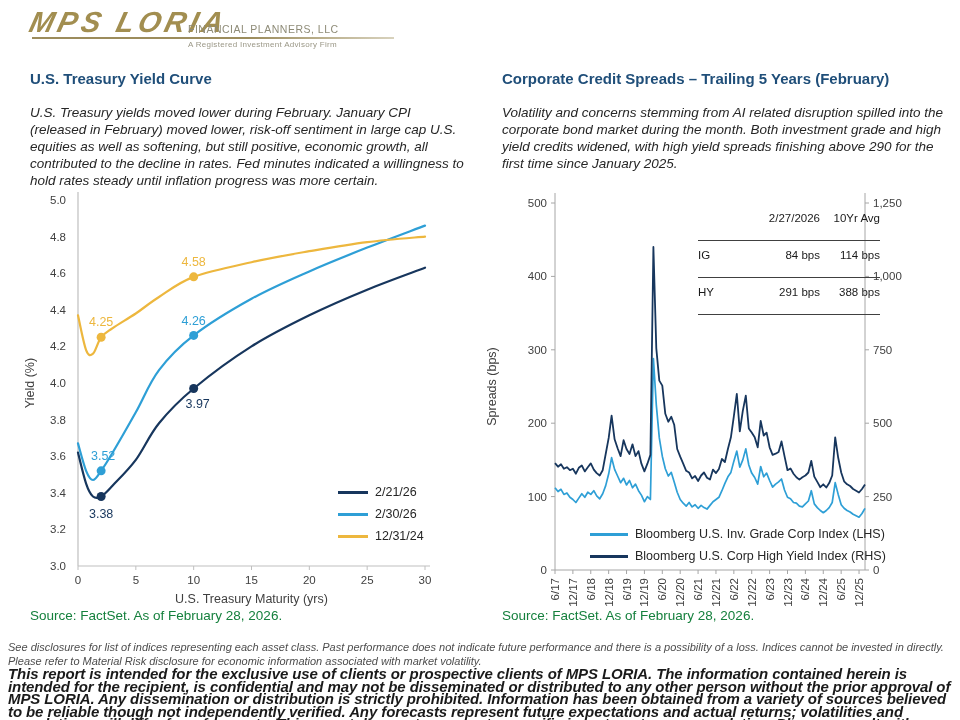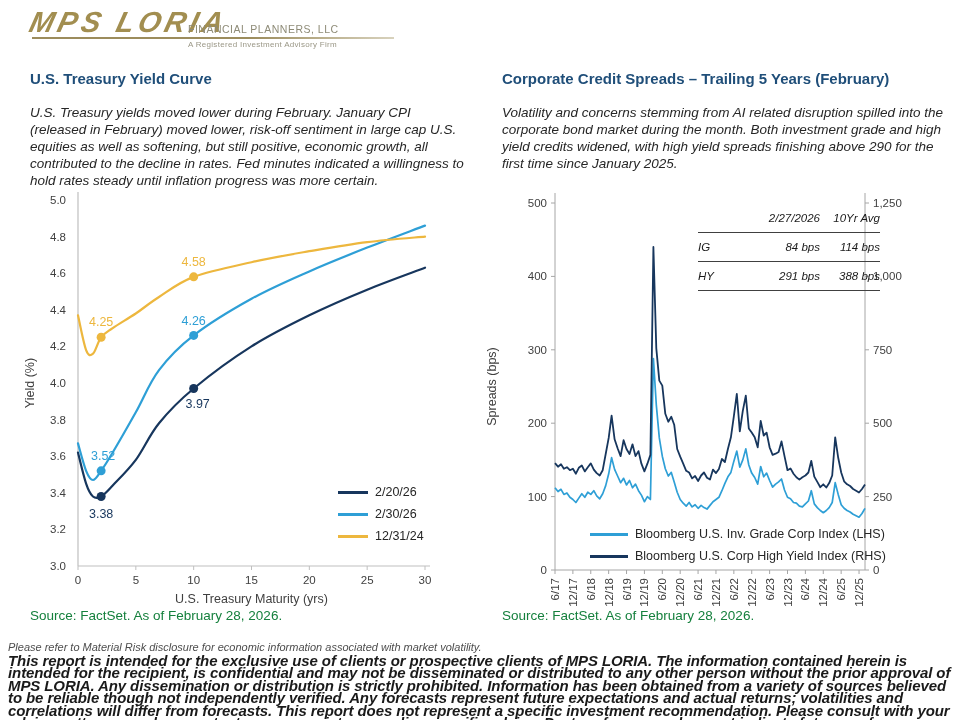--- a/index.html
+++ b/index.html
@@ -36,21 +36,21 @@
   .legend1{left:338px;top:481px;}
   .legend2{left:590px;top:523px;}
   .lrow{display:flex;align-items:center;height:22px;}
   .sw{display:inline-block;width:30px;height:3px;margin-right:7px;flex:none;}
   .legend2 .sw{width:38px;}
   .ltext{font-size:12.5px;color:#262626;white-space:nowrap;}
 
   
   .spread-table{position:absolute;left:698px;top:204px;width:182px;font-size:11.5px;color:#1a1a1a;}
   .trow{display:grid;grid-template-columns:36px 86px 60px;height:20px;align-items:end;
-    border-bottom:1px solid #404040;padding-bottom:8px;font-style:italic;}
+    border-bottom:1px solid #404040;padding-bottom:16px;}
   .trow .c2,.trow .c3{text-align:right;}
   .trow.thead{border-bottom:1px solid #404040;}
 
   
   .source{position:absolute;top:608px;font-size:13.5px;color:#15803d;}
   .source.left{left:30px;}
   .source.right{left:502px;}
 
   
   .footer{position:absolute;left:8px;top:641px;width:946px;}
@@ -185,21 +185,21 @@
       <line x1="377.03846153846155" y1="385" x2="377.03846153846155" y2="389" stroke="#A6A6A6"></line>
       <text x="381.03846153846155" y="393" text-anchor="end" class="tick" transform="rotate(-90 381.03846153846155 393)">12/25</text>
       <text x="14" y="201.5" class="axis-title" text-anchor="middle" transform="rotate(-90 14 201.5)">Spreads (bps)</text>
       <path d="M73.0 302.8L76.0 306.5L79.0 304.3L81.9 309.4L84.9 307.9L87.9 312.3L90.9 314.5L93.9 317.5L96.8 313.1L99.8 308.7L102.8 312.3L105.8 307.2L108.8 309.4L111.8 305.7L114.7 310.9L117.7 313.8L120.7 308.7L123.7 300.6L126.7 288.8L129.6 272.7L132.6 284.4L135.6 291.0L138.6 297.7L141.6 293.3L144.5 299.9L147.5 295.5L150.5 302.8L153.5 299.1L156.5 305.7L159.4 310.1L162.4 316.7L165.4 311.6L168.4 314.5L171.4 173.6L174.3 219.8L177.3 252.9L180.3 271.2L183.3 283.7L186.3 291.0L189.3 287.4L192.2 296.9L195.2 307.2L198.2 314.5L201.2 318.2L204.2 321.1L207.1 317.5L210.1 321.9L213.1 319.7L216.1 323.3L219.1 320.4L222.0 322.6L225.0 324.1L228.0 320.4L231.0 316.7L234.0 314.5L236.9 312.3L239.9 305.7L242.9 298.4L245.9 291.8L248.9 287.4L251.8 276.4L254.8 266.1L257.8 282.2L260.8 274.9L263.8 263.9L266.8 280.0L269.7 288.1L272.7 292.5L275.7 299.1L278.7 281.5L281.7 291.8L284.6 288.1L287.6 295.5L290.6 302.1L293.6 299.1L296.6 296.9L299.5 294.0L302.5 305.0L305.5 312.3L308.5 313.8L311.5 317.5L314.4 318.2L317.4 321.1L320.4 321.9L323.4 318.9L326.4 316.0L329.3 305.7L332.3 318.9L335.3 322.6L338.3 325.5L341.3 327.7L344.3 325.5L347.2 322.6L350.2 317.5L353.2 297.7L356.2 309.4L359.2 319.7L362.1 323.3L365.1 325.5L368.1 327.0L371.1 329.2L374.1 330.7L377.0 332.2L380.0 328.5L383.0 323.3" fill="none" stroke="#2E9FD6" stroke-width="1.7" stroke-linejoin="round"></path>
       <path d="M73.0 278.1L76.0 281.7L79.0 279.3L81.9 283.7L84.9 282.2L87.9 285.2L90.9 283.7L93.9 288.7L96.8 282.8L99.8 280.5L102.8 286.4L105.8 282.2L108.8 278.4L111.8 284.6L114.7 288.1L117.7 290.5L120.7 285.2L123.7 269.0L126.7 252.9L129.6 230.6L132.6 254.3L135.6 263.2L138.6 271.1L141.6 255.2L144.5 264.0L147.5 269.0L150.5 259.3L153.5 271.1L156.5 266.1L159.4 278.7L162.4 286.4L165.4 278.7L168.4 269.9L171.4 62.0L174.3 163.3L177.3 195.6L180.3 200.6L183.3 228.8L186.3 236.7L189.3 231.7L192.2 239.7L195.2 264.0L198.2 271.7L201.2 278.7L204.2 285.8L207.1 287.5L210.1 293.4L213.1 291.0L216.1 296.0L219.1 290.5L222.0 287.5L225.0 292.8L228.0 294.6L231.0 284.6L234.0 288.1L236.9 284.0L239.9 274.0L242.9 277.0L245.9 264.0L248.9 252.3L251.8 231.7L254.8 208.8L257.8 246.4L260.8 225.9L263.8 210.6L266.8 243.5L269.7 247.6L272.7 252.3L275.7 262.3L278.7 235.9L281.7 250.5L284.6 247.6L287.6 262.3L290.6 269.9L293.6 268.7L296.6 267.0L299.5 256.4L302.5 271.1L305.5 285.2L308.5 283.4L311.5 288.7L314.4 292.2L317.4 294.6L320.4 292.2L323.4 290.5L326.4 287.5L329.3 275.8L332.3 291.6L335.3 296.9L338.3 302.2L341.3 299.3L344.3 302.5L347.2 298.1L350.2 290.5L353.2 252.3L356.2 272.8L359.2 287.5L362.1 296.3L365.1 299.3L368.1 301.0L371.1 304.0L374.1 305.7L377.0 307.5L380.0 304.0L383.0 299.6" fill="none" stroke="#17365D" stroke-width="1.8" stroke-linejoin="round"></path>
     </svg>
 
   <div class="legend legend1">
     <div class="lrow">
       <span class="sw" style="background: rgb(23, 54, 93);"></span>
-      <span class="ltext">2/20/26</span>
+      <span class="ltext">2/21/26</span>
     </div>
     <div class="lrow">
       <span class="sw" style="background: rgb(46, 159, 214);"></span>
       <span class="ltext">2/30/26</span>
     </div>
     <div class="lrow">
       <span class="sw" style="background: rgb(237, 183, 62);"></span>
       <span class="ltext">12/31/24</span>
     </div>
   </div>
@@ -230,17 +230,18 @@
     <div class="lrow">
       <span class="sw" style="background: rgb(23, 54, 93);"></span>
       <span class="ltext">Bloomberg U.S. Corp High Yield Index (RHS)</span>
     </div>
   </div>
 
   <div class="source left">Source: FactSet. As of February 28, 2026.</div>
   <div class="source right">Source: FactSet. As of February 28, 2026.</div>
 
   <div class="footer">
+    <p class="disc-a">See disclosures for list of indices representing each asset class. Past performance does not indicate future performance and there is a possibility of a loss. Indices cannot be invested in directly.</p>
     <p class="disc-a">Please refer to Material Risk disclosure for economic information associated with market volatility.</p>
     <p class="disc-b">This report is intended for the exclusive use of clients or prospective clients of MPS LORIA. The information contained herein is intended for the recipient, is confidential and may not be disseminated or distributed to any other person without the prior approval of MPS LORIA. Any dissemination or distribution is strictly prohibited. Information has been obtained from a variety of sources believed to be reliable though not independently verified. Any forecasts represent future expectations and actual returns; volatilities and correlations will differ from forecasts. This report does not represent a specific investment recommendation. Please consult with your advisor, attorney and accountant, as appropriate, regarding specific advice. Past performance does not indicate future performance and there is a possibility of a loss.</p>
   </div>
 
 </div>
 
 </body></html>

